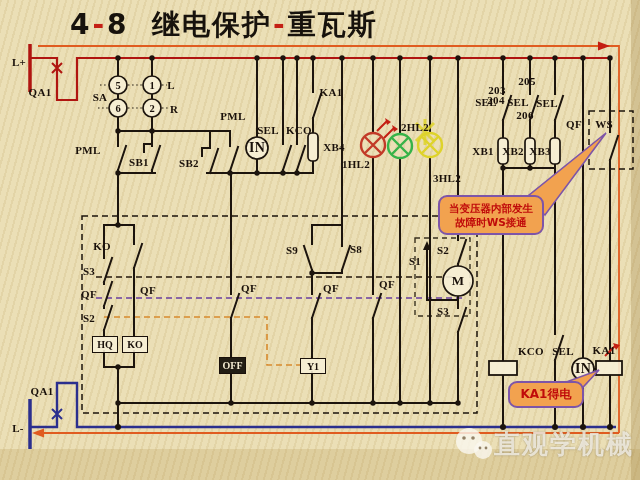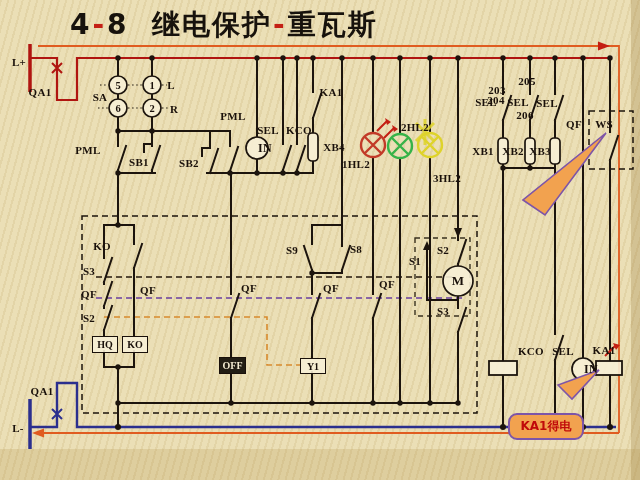--- a/index.html
+++ b/index.html
@@ -31,39 +31,39 @@
   .lampR{stroke:var(--lamp_red,#c23a28);stroke-width:2.4;fill:none;}
   .lampG{stroke:var(--lamp_green,#36b348);stroke-width:2.4;fill:none;}
   .lampY{stroke:var(--lamp_yellow,#ded32a);stroke-width:2.4;fill:none;}
   .ray{stroke:var(--lamp_yellow,#ded32a);stroke-width:3;fill:none;opacity:.85;}
   .litA{stroke:#c41e12;stroke-width:2;fill:none;}
   .litF{fill:#c41e12;}
   .ptr{fill:var(--callout_fill,#f2a24f);stroke:var(--callout_border,#7d55a8);stroke-width:1.6;}
   .lbl{position:absolute;transform:translate(-50%,-50%);z-index:5;
        font-weight:bold;font-size:11px;color:#19100a;white-space:nowrap;
        letter-spacing:.3px;font-family:"Liberation Serif",serif;}
-  .lbl.sm{font-size:12px;margin-left:8px;}
+  .lbl.sm{font-size:14px;}
   .lbl.num{font-size:10.5px;letter-spacing:0;}
   .devbox{position:absolute;z-index:5;border:1.8px solid #19100a;
        background:rgba(247,239,214,0.9);color:#19100a;
        display:flex;align-items:center;justify-content:center;
        font-weight:bold;font-size:10px;font-family:"Liberation Serif",serif;}
   .devbox.dark{background:#221d14;color:#f2e9cf;}
   .title{position:absolute;left:70px;top:6px;z-index:5;
        font-weight:bold;font-size:28px;color:#17120c;letter-spacing:2px;
        font-family:"DejaVu Sans",sans-serif;text-align:right;}
   .title .sep{color:#c42015;padding:0 1px;}
   .callout{position:absolute;z-index:6;border:2px solid var(--callout_border,#7d55a8);
        background:var(--callout_fill,#f2a24f);border-radius:9px;
        color:var(--callout_text,#c00a0a);font-weight:bold;
        font-family:"DejaVu Sans",sans-serif;
        display:flex;flex-direction:column;align-items:center;justify-content:center;
        line-height:1.35;}
   .callout.ws{left:438px;top:195px;width:102px;height:36px;font-size:10.5px;}
-  .callout.ka1{left:508px;top:381px;width:72px;height:23px;font-size:12px;margin-top:32px;}
+  .callout.ka1{left:508px;top:381px;width:72px;height:23px;font-size:12px;}
   .wm{position:absolute;left:452px;top:424px;z-index:7;display:flex;align-items:center;
       color:rgba(250,247,240,0.78);text-shadow:0 0 2px rgba(110,95,65,0.6);}
   .wm .txt{font-size:26px;font-weight:bold;letter-spacing:2px;
       font-family:"DejaVu Sans",sans-serif;}
 </style>
 </head>
 <body>
 
 <div class="stage">
   <div class="edge-right"></div>
@@ -291,17 +291,32 @@
   <span class="lbl" style="left:604px;top:350px">KA1</span>
   <span class="lbl sm" style="left:583px;top:369px">IN</span>
   <span class="lbl" style="left:42px;top:391px">QA1</span>
   <span class="lbl" style="left:18px;top:428px">L-</span>
 
   <div class="devbox" style="left:92px;top:336px;width:24px;height:15px">HQ</div>
   <div class="devbox" style="left:122px;top:336px;width:24px;height:15px">KO</div>
   <div class="devbox dark" style="left:219px;top:357px;width:25px;height:15px">OFF</div>
   <div class="devbox" style="left:300px;top:358px;width:24px;height:14px">Y1</div>
 
+  <div class="callout ws">
+    <span>当变压器内部发生</span>
+    <span>故障时WS接通</span>
+  </div>
   <div class="callout ka1">
     <span>KA1得电</span>
   </div>
 
+  <div class="wm">
+    <svg width="42" height="40" viewBox="0 0 42 40">
+      <circle cx="17" cy="17" r="13" fill="rgba(250,247,240,0.8)"></circle>
+      <circle cx="31" cy="26" r="9" fill="rgba(250,247,240,0.8)"></circle>
+      <circle cx="12" cy="14" r="1.8" fill="rgba(120,100,70,0.8)"></circle>
+      <circle cx="21" cy="14" r="1.8" fill="rgba(120,100,70,0.8)"></circle>
+      <circle cx="28" cy="24" r="1.4" fill="rgba(120,100,70,0.8)"></circle>
+      <circle cx="34" cy="24" r="1.4" fill="rgba(120,100,70,0.8)"></circle>
+    </svg>
+    <span class="txt">直观学机械</span>
+  </div>
 </div>
 
 </body></html>

